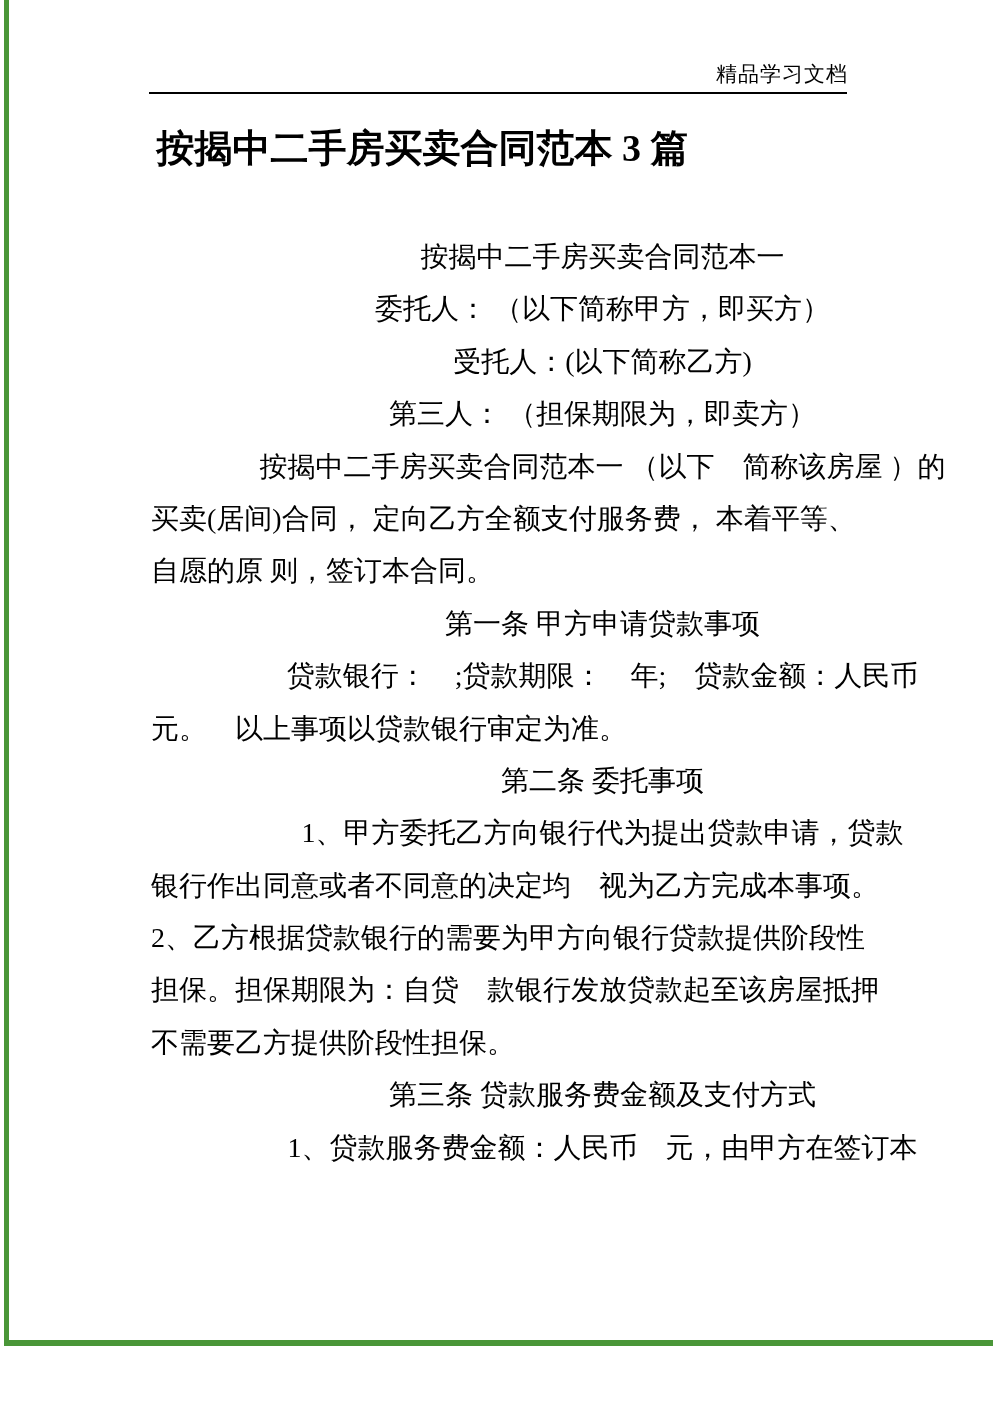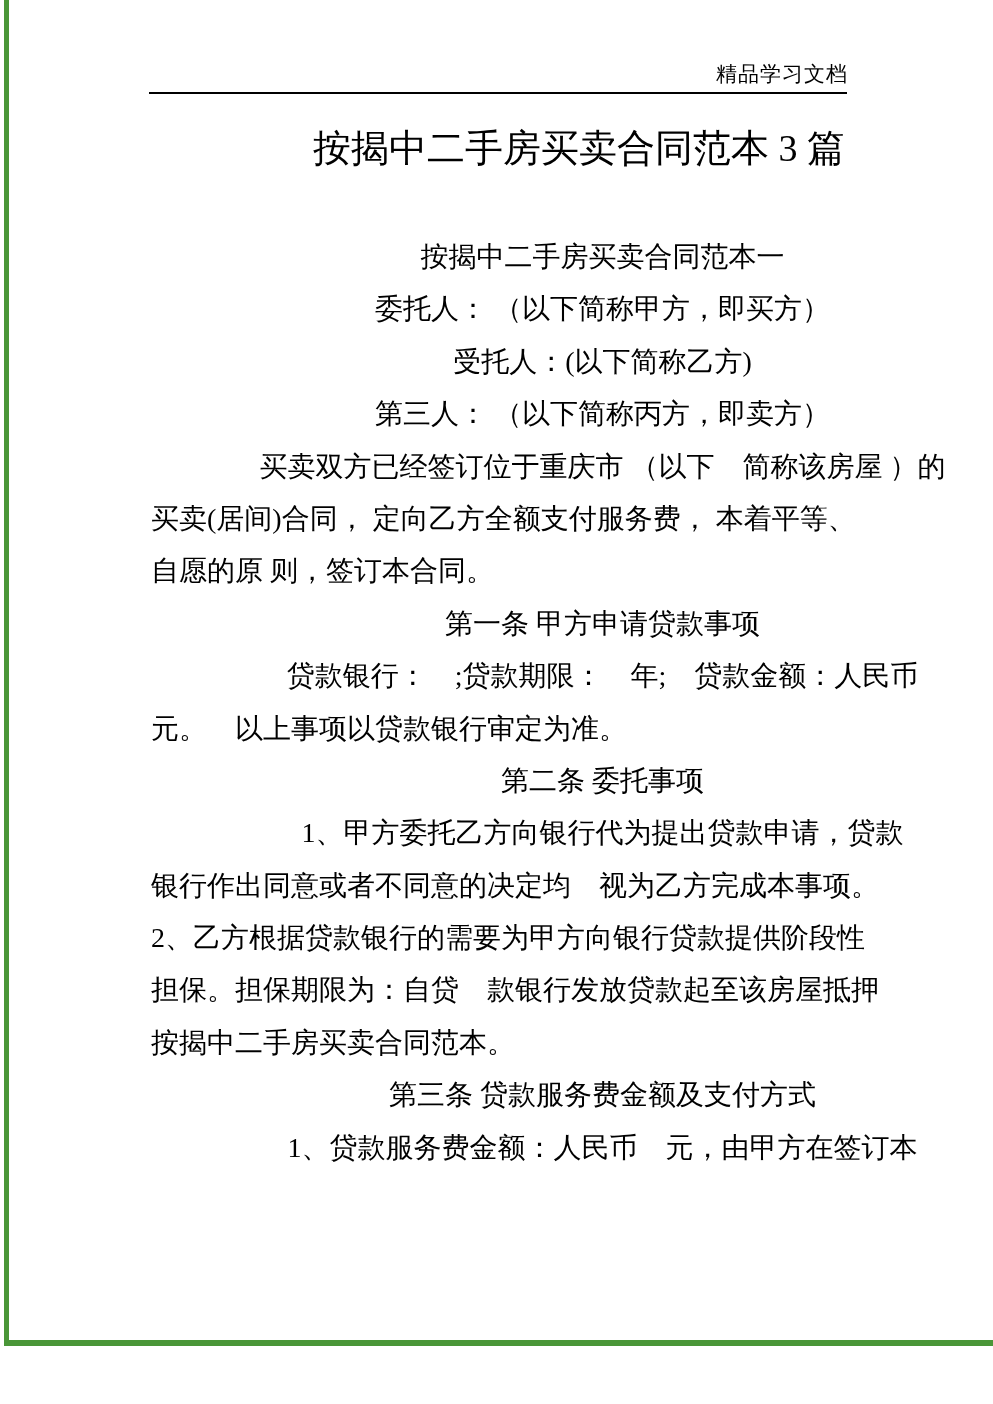--- a/index.html
+++ b/index.html
@@ -50,23 +50,23 @@
     width: 698px;
     height: 2px;
     background: #000000;
   }
   .doc-title {
     position: absolute;
     top: 122px;
     left: 0;
     width: 845px;
     margin: 0;
-    text-align: right;
+    text-align: center;
     font-size: 38px;
-    font-weight: normal;
+    font-weight: bold;
     line-height: 52px;
     white-space: pre;
   }
   .doc-body {
     position: absolute;
     top: 231px;
     left: 151px;
     width: 810px;
   }
   .line {
@@ -90,29 +90,29 @@
   <div class="watermark">精品学习文档</div>
 
   <div class="header-rule" style="background: rgb(0, 0, 0);"></div>
 
   <h1 class="doc-title">按揭中二手房买卖合同范本 3 篇</h1>
 
   <div class="doc-body" id="doc-body">
       <div class="line indent">按揭中二手房买卖合同范本一</div>
       <div class="line indent">委托人： （以下简称甲方，即买方）</div>
       <div class="line indent">受托人：(以下简称乙方)</div>
-      <div class="line indent">第三人： （以下简称丙方，即卖方）</div>
-      <div class="line indent">买卖双方已经签订位于重庆市 （以下　简称该房屋 ）的</div>
+      <div class="line indent">第三人： （担保期限为，即卖方）</div>
+      <div class="line indent">按揭中二手房买卖合同范本一 （以下　简称该房屋 ）的</div>
       <div class="line">买卖(居间)合同， 定向乙方全额支付服务费， 本着平等、</div>
       <div class="line">自愿的原 则，签订本合同。</div>
       <div class="line indent">第一条 甲方申请贷款事项</div>
       <div class="line indent">贷款银行：　;贷款期限：　年;　贷款金额：人民币</div>
       <div class="line">元。　以上事项以贷款银行审定为准。</div>
       <div class="line indent">第二条 委托事项</div>
       <div class="line indent">1、甲方委托乙方向银行代为提出贷款申请，贷款</div>
       <div class="line">银行作出同意或者不同意的决定均　视为乙方完成本事项。</div>
       <div class="line">2、乙方根据贷款银行的需要为甲方向银行贷款提供阶段性</div>
       <div class="line">担保。担保期限为：自贷　款银行发放贷款起至该房屋抵押</div>
-      <div class="line">按揭中二手房买卖合同范本。</div>
+      <div class="line">不需要乙方提供阶段性担保。</div>
       <div class="line indent">第三条 贷款服务费金额及支付方式</div>
       <div class="line indent">1、贷款服务费金额：人民币　元，由甲方在签订本</div>
     </div>
 </div>
 
 </body></html>

